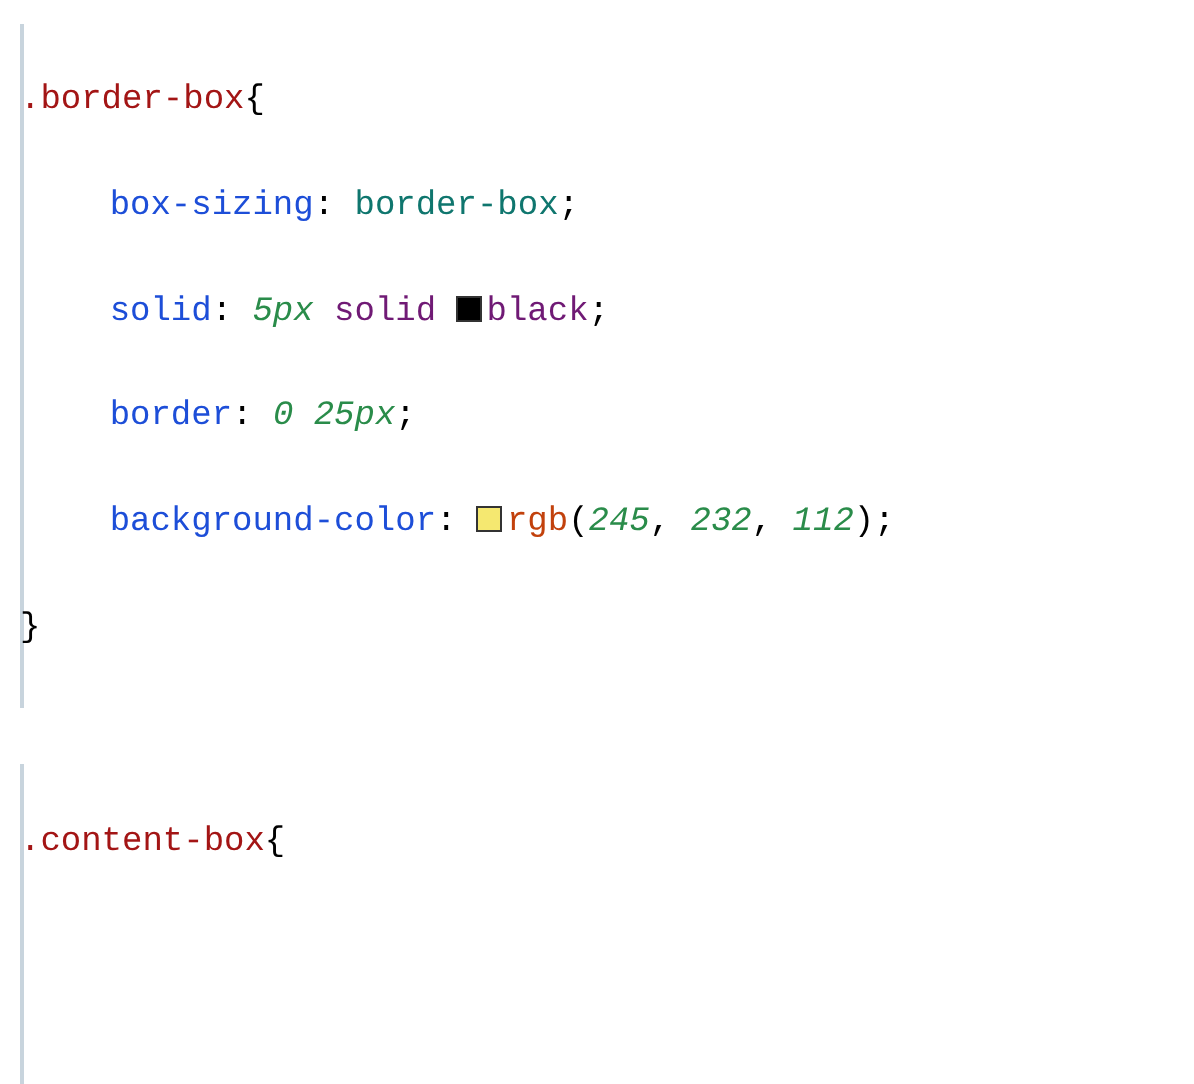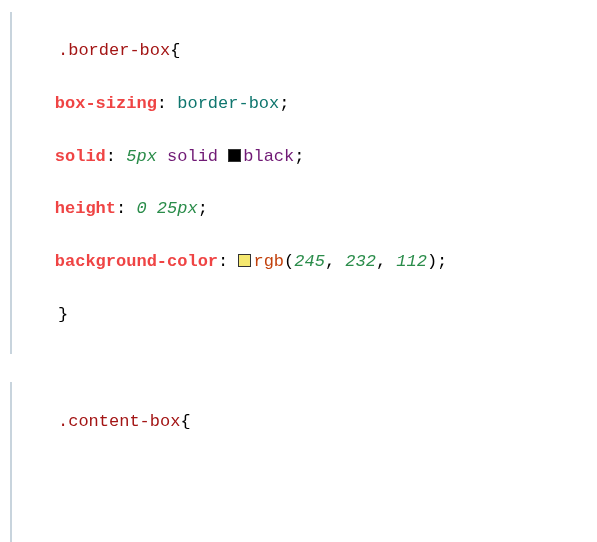--- a/index.html
+++ b/index.html
@@ -23,48 +23,47 @@
       position: relative;
     }
     .code-block:last-child {
       margin-bottom: 0;
     }
     .line {
       display: block;
     }
     .selector { color: #a31515; }
     .punct { color: #000; }
-    .prop { color: #ef4444; font-weight: bold; }
+    .prop { color: #1d4ed8; }
     .colon { color: #000; }
     .value-keyword { color: #0f766e; }
     .value-ident { color: #701a75; }
     .number { color: #2a8c4a; font-style: italic; }
     .func { color: #c2410c; }
     .swatch {
       display: inline-block;
       width: 13px;
       height: 13px;
       border: 1px solid #333;
       vertical-align: -1px;
       margin-right: 2px;
     }
     .first-line {
       position: relative;
       left: -4px;
-      padding-left: 48px;
     }
   </style>
 </head>
 <body>
 
 <div class="code-block">
 <span class="line"><span class="first-line"><span class="selector">.border-box</span><span class="punct">{</span></span></span>
 <span class="line">    <span class="prop">box-sizing</span><span class="colon">:</span> <span class="value-keyword">border-box</span><span class="punct">;</span></span>
 <span class="line">    <span class="prop">solid</span><span class="colon">:</span> <span class="number">5px</span> <span class="value-ident">solid</span> <span class="swatch" style="background-color: rgb(0, 0, 0);"></span><span class="value-ident">black</span><span class="punct">;</span></span>
-<span class="line">    <span class="prop">height</span><span class="colon">:</span> <span class="number">0</span> <span class="number">25px</span><span class="punct">;</span></span>
+<span class="line">    <span class="prop">border</span><span class="colon">:</span> <span class="number">0</span> <span class="number">25px</span><span class="punct">;</span></span>
 <span class="line">    <span class="prop">background-color</span><span class="colon">:</span> <span class="swatch" style="background-color: rgb(245, 232, 112);"></span><span class="func">rgb</span><span class="punct">(</span><span class="number">245</span><span class="punct">, </span><span class="number">232</span><span class="punct">, </span><span class="number">112</span><span class="punct">)</span><span class="punct">;</span></span>
 <span class="line"><span class="first-line"><span class="punct">}</span></span></span>
 </div>
 
 <div class="code-block">
 <span class="line"><span class="first-line"><span class="selector">.content-box</span><span class="punct">{</span></span></span>
 
 
 
 

